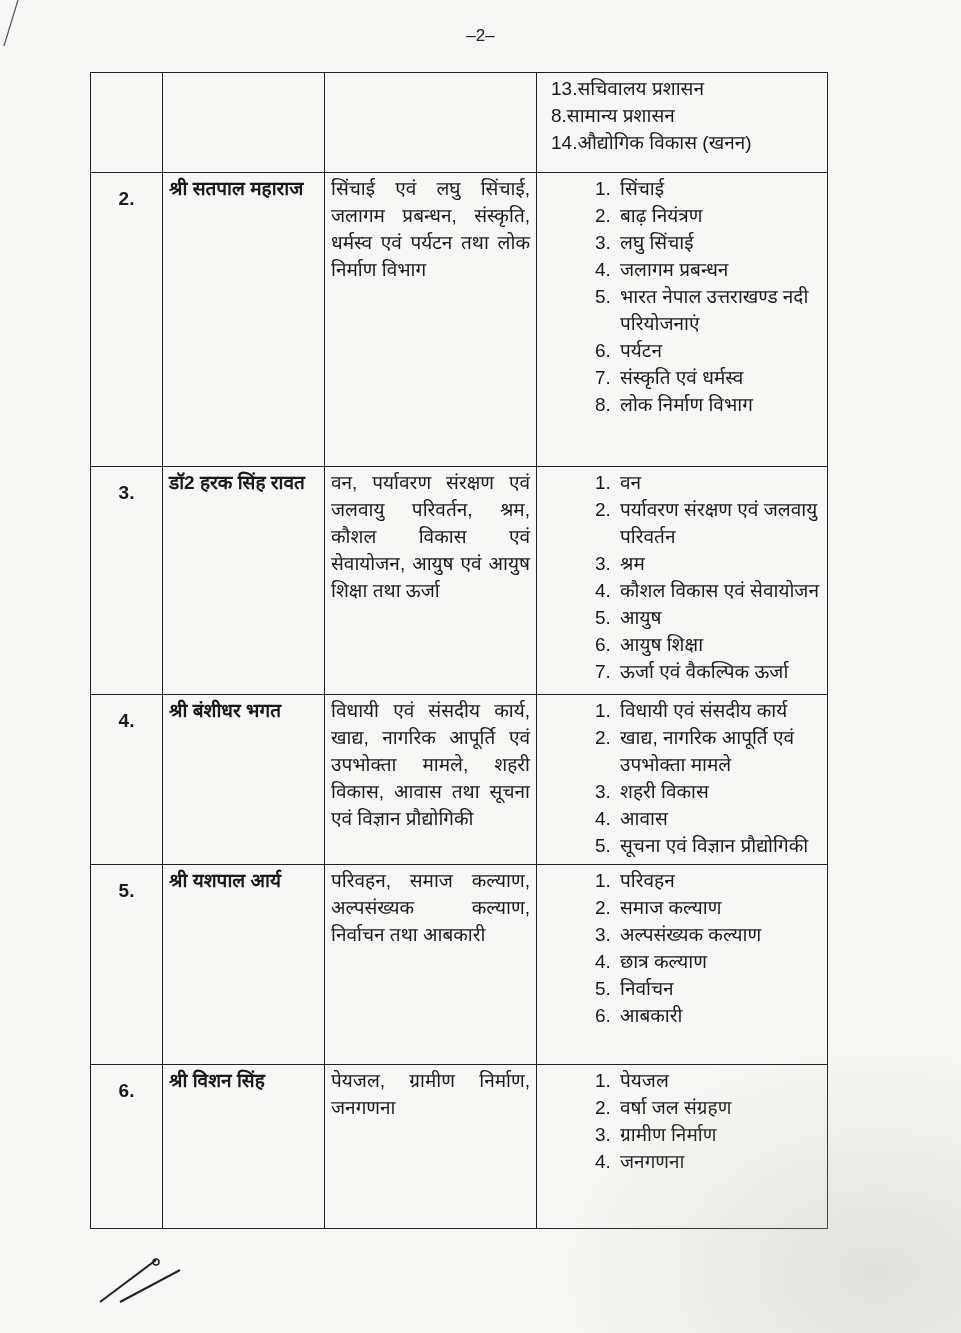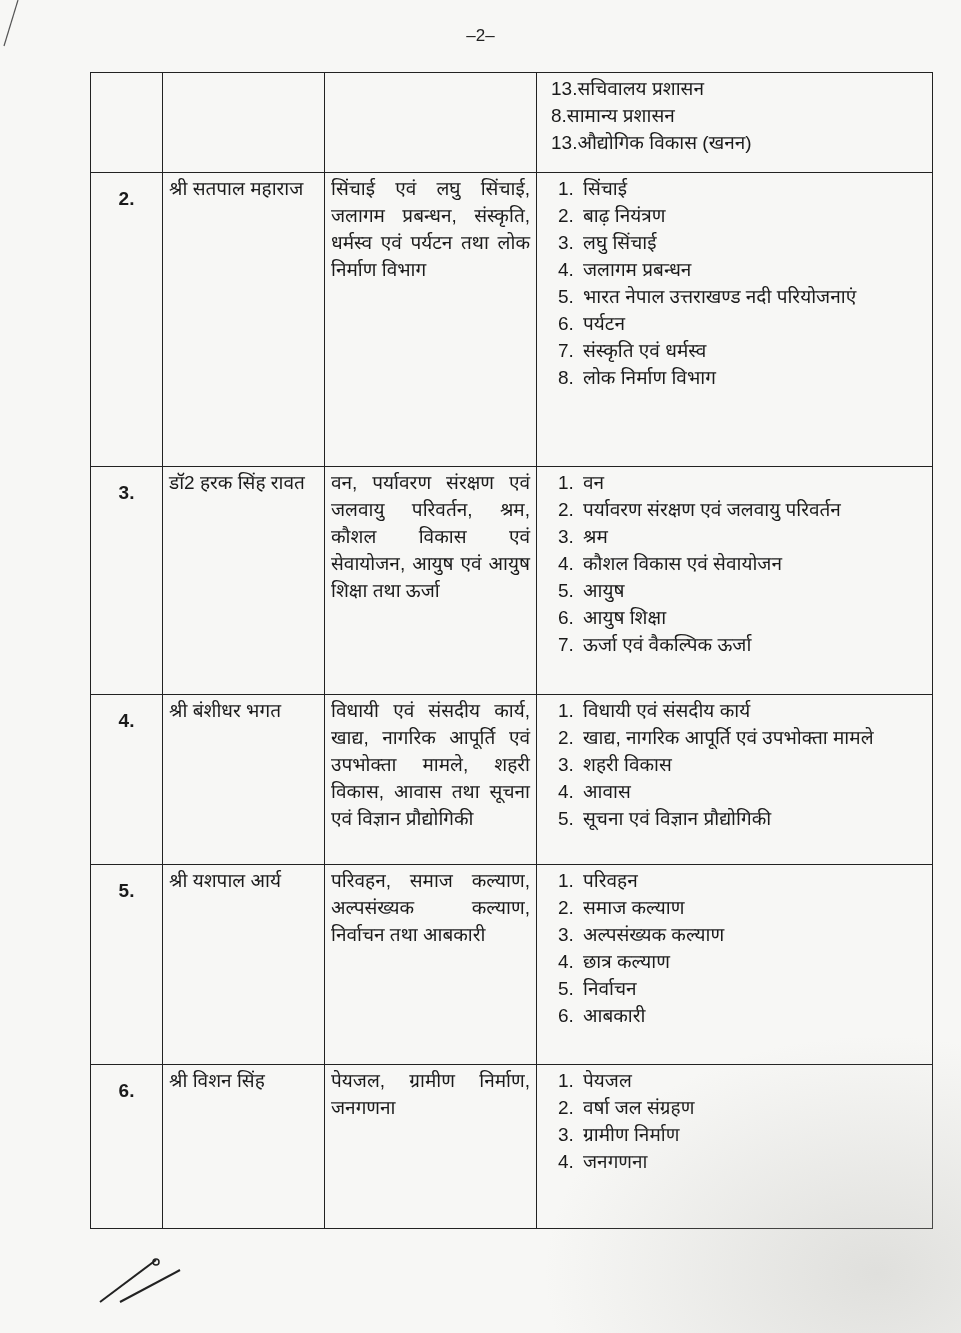--- a/index.html
+++ b/index.html
@@ -8,36 +8,36 @@
     font-family: "Liberation Sans", "DejaVu Sans", sans-serif; color: #1a1a1a;
   }
   .page-num {
     position: absolute; top: 26px; left: 0; width: 100%; text-align: center;
     font-size: 17px; color: #222;
   }
   .corner-mark {
     position: absolute; left: 0; top: 0; width: 30px; height: 60px;
   }
   table.alloc {
-    position: absolute; left: 90px; top: 72px; width: 843px;
+    position: absolute; left: 90px; top: 72px; width: 738px;
     border-collapse: collapse; table-layout: fixed;
   }
   table.alloc td {
     border: 1.5px solid #222; vertical-align: top; font-size: 19px; line-height: 27px;
     padding: 2px 6px 4px 6px;
   }
   col.c-sn { width: 72px; }
   col.c-name { width: 162px; }
   col.c-port { width: 212px; }
   col.c-dept { width: auto; }
   .sn { font-weight: bold; text-align: center; padding-top: 12px !important; font-size: 18px; }
-  .name { font-weight: normal; font-size: 21px; line-height: 30px; text-align: justify; text-align-last: left; }
+  .name { font-weight: bold; font-size: 21px; line-height: 30px; text-align: justify; text-align-last: left; }
   .port { text-align: justify; text-align-last: left; }
   ol.dept { margin: 0; padding: 0 0 0 36px; }
-  ol.dept li { padding-left: 4px; }
+  ol.dept li { padding-left: 4px; margin-left: 37px; }
   ul.cont { list-style: none; margin: 0; padding: 0 0 0 8px; }
   .signature {
     position: absolute; left: 96px; top: 1252px; width: 110px; height: 60px;
   }
   .smudge {
     position: absolute; right: 0; bottom: 0; width: 420px; height: 300px;
     background: radial-gradient(ellipse at 80% 80%, rgba(180,180,175,0.35), rgba(247,247,245,0) 70%);
     pointer-events: none;
   }
 </style>
@@ -59,21 +59,21 @@
   </colgroup>
   <tbody>
     <tr style="height:100px">
       <td class="sn"></td>
       <td class="name"></td>
       <td class="port"></td>
       <td>
         <ul class="cont">
           <li>13.सचिवालय प्रशासन</li>
           <li>8.सामान्य प्रशासन</li>
-          <li>13.औद्योगिक विकास (खनन)</li>
+          <li>14.औद्योगिक विकास (खनन)</li>
         </ul>
       </td>
     </tr>
 
     <tr style="height:294px">
       <td class="sn">2.</td>
       <td class="name">श्री सतपाल महाराज</td>
       <td class="port">सिंचाई एवं लघु सिंचाई, जलागम प्रबन्धन, संस्कृति, धर्मस्व एवं पर्यटन तथा लोक निर्माण विभाग</td>
       <td>
         <ol class="dept">

